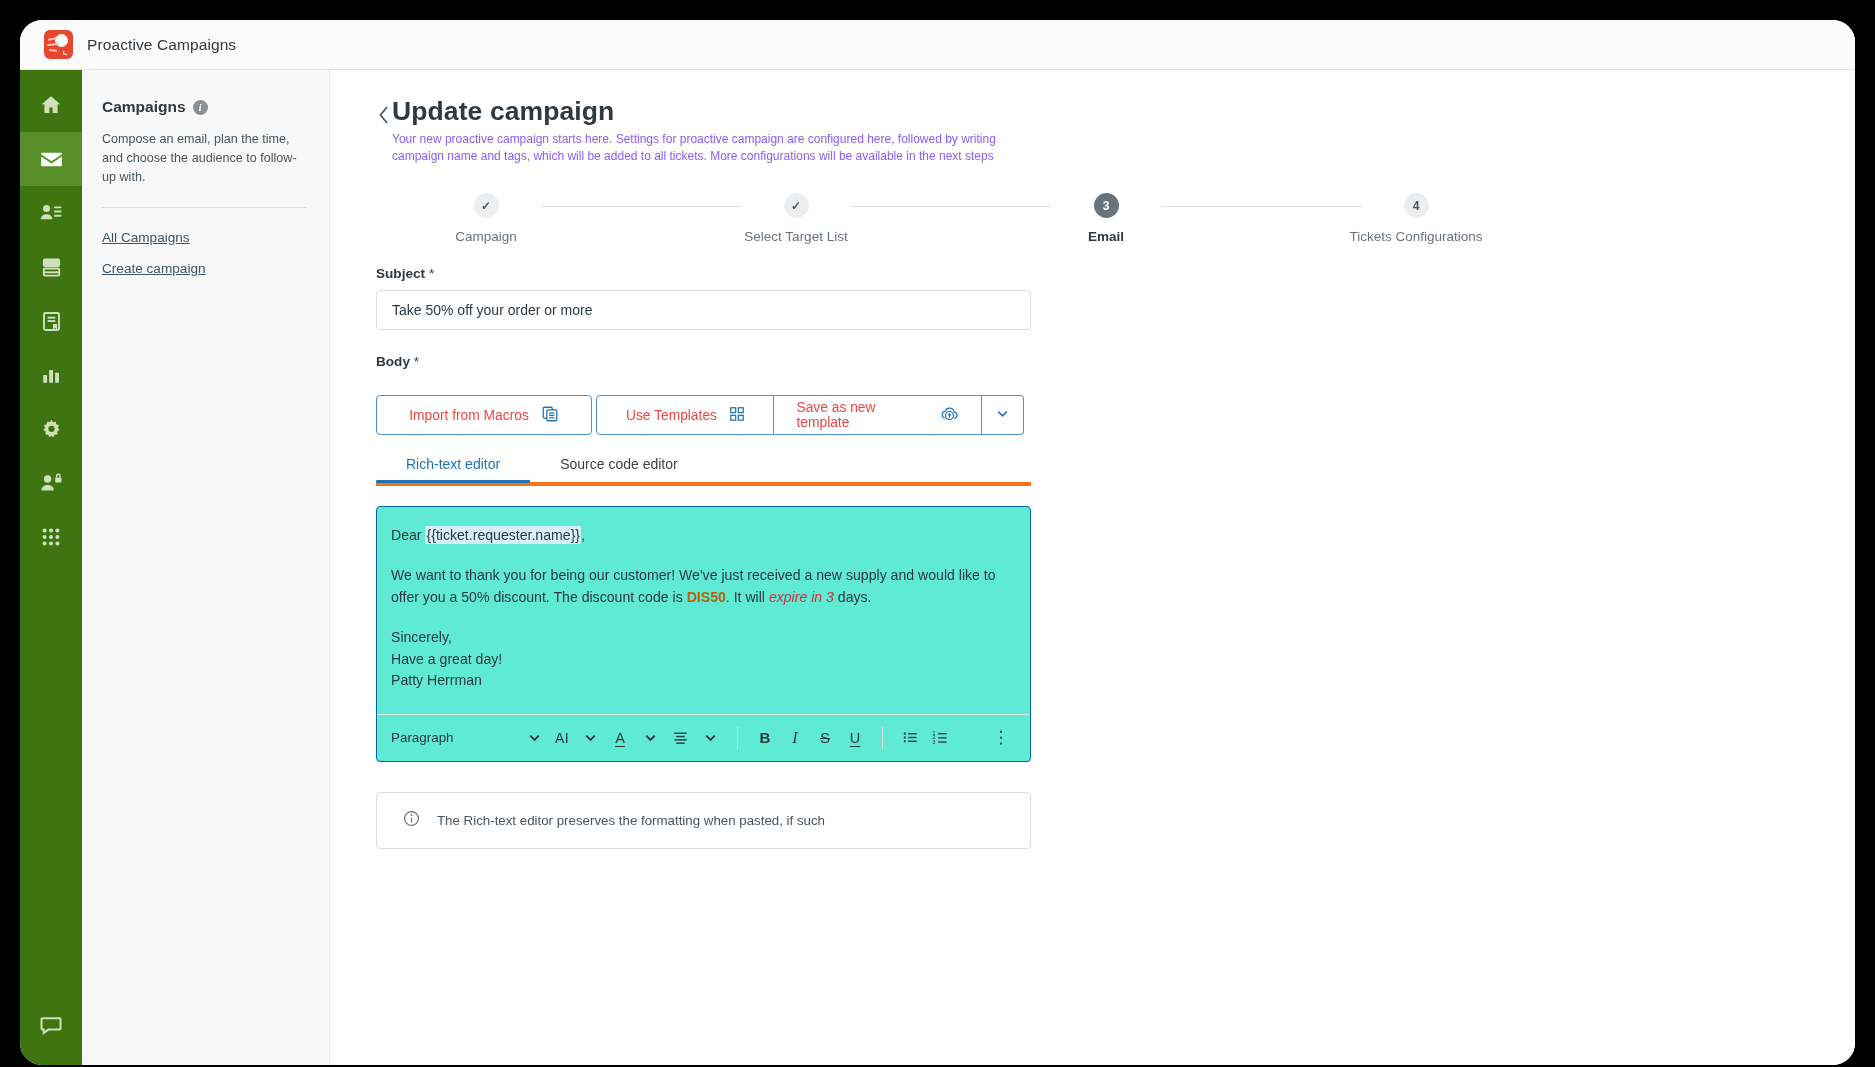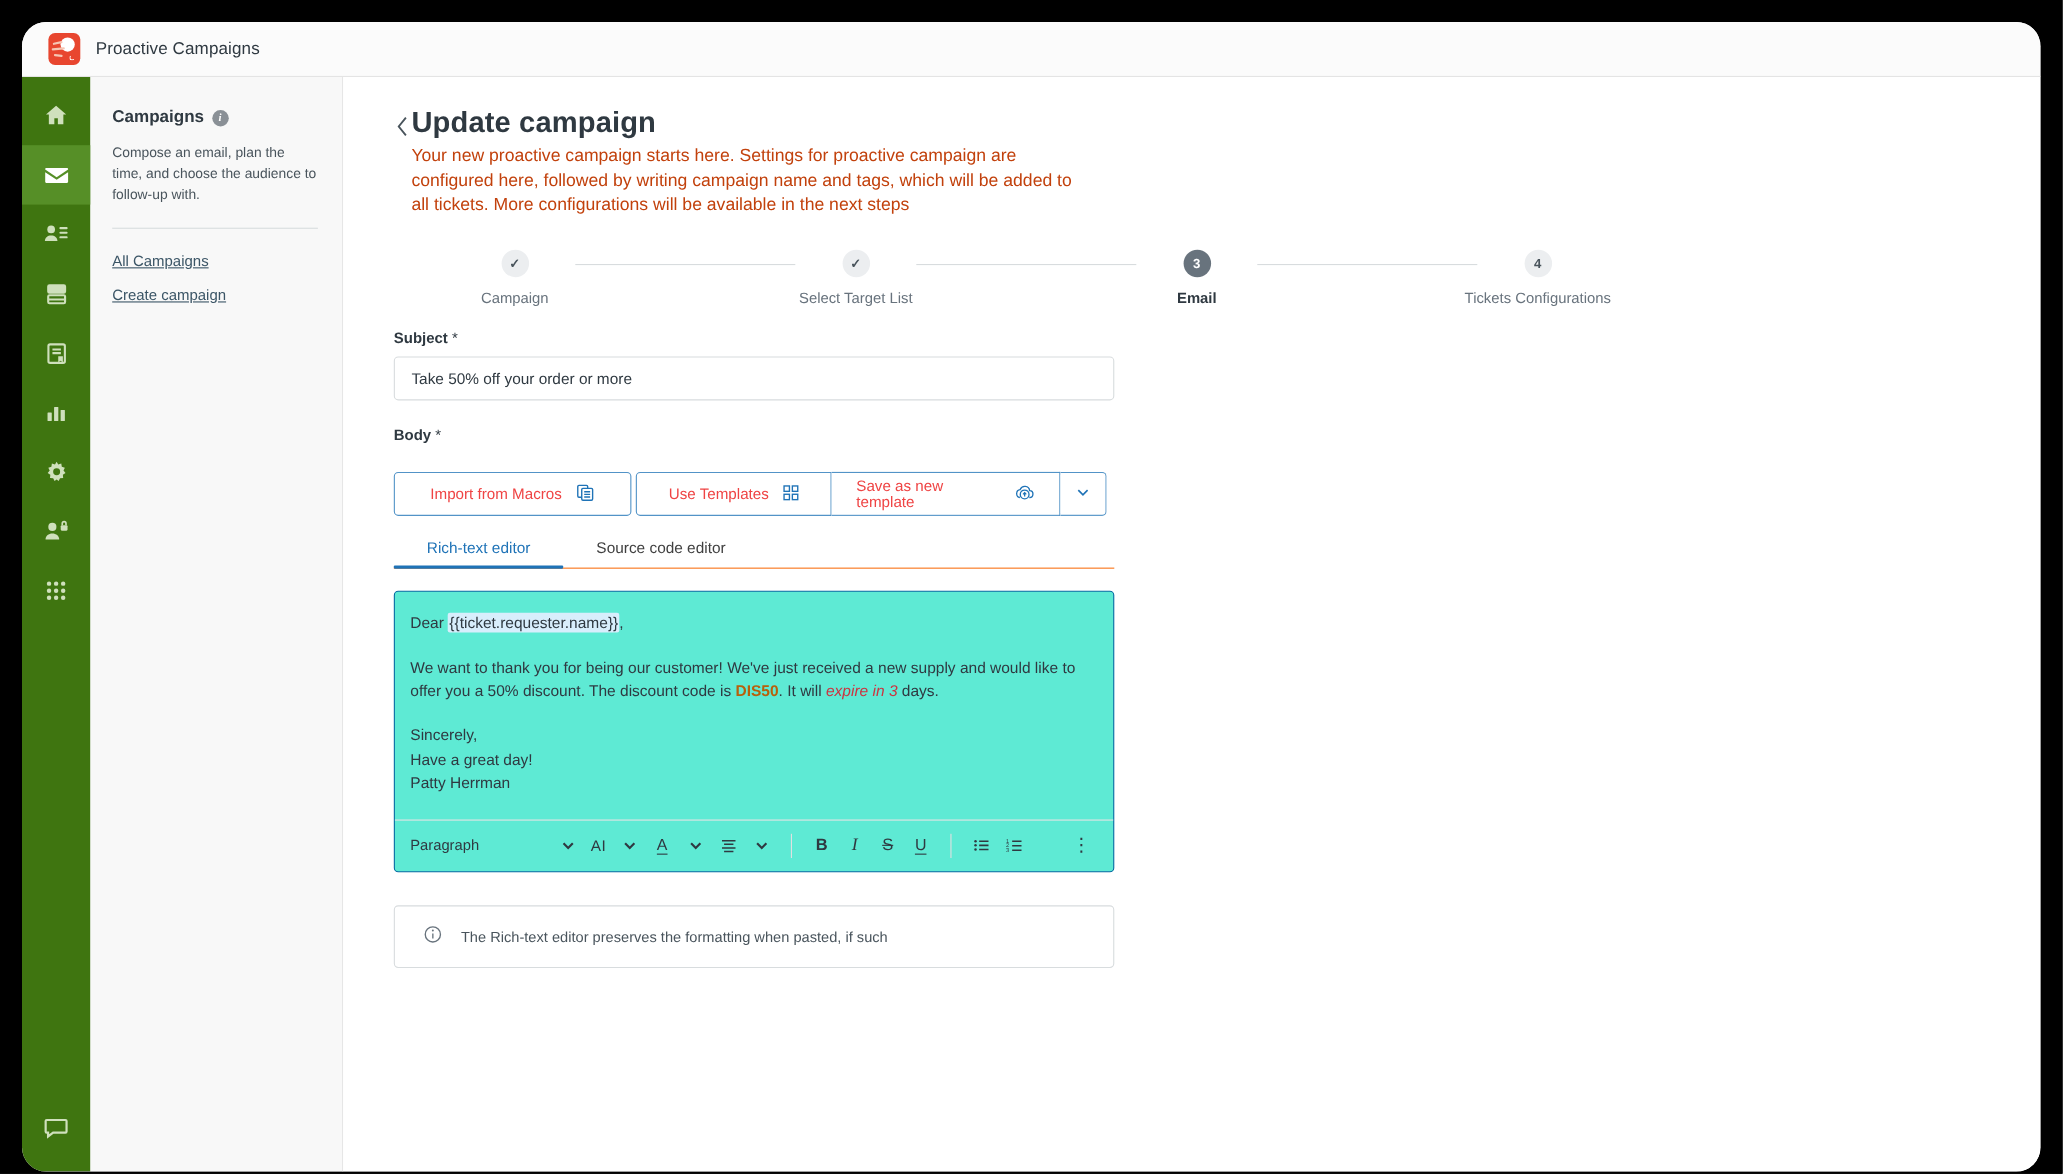--- a/index.html
+++ b/index.html
@@ -86,21 +86,21 @@
     display: flex; align-items: center; justify-content: center;
     cursor: pointer;
   }
   .rail-item.active { background: #568f27; }
   .rail-item svg { display: block; }
   .rail-spacer { flex: 1; }
   .rail-bottom { padding-bottom: 22px; }
 
   
   .sidebar {
-    width: 230px;
+    width: 248px;
     flex: none;
     background: #f8f8f8;
     border-right: 1px solid #e4e4e4;
     padding: 28px 22px 0 20px;
   }
   .side-head {
     display: flex; align-items: center; gap: 7px;
     font-size: 15.5px;
     color: #2f3941;
     font-weight: 600;
@@ -150,23 +150,23 @@
     color: #49545c;
   }
   .page-title {
     font-size: 26.5px;
     font-weight: 600;
     color: #2f3941;
     letter-spacing: .1px;
     margin-bottom: 4px;
   }
   .page-desc {
-    font-size: 16px;
+    font-size: 12px;
     line-height: 1.42;
-    color: #c2410c;
+    color: #8b5cf6;
     max-width: 618px;
   }
 
   
   .stepper {
     margin-top: 28px;
     margin-left: 55px;
     width: 1040px;
     display: flex;
     align-items: flex-start;
@@ -256,21 +256,21 @@
   }
   .btn-caret { width: 42px; padding: 0; }
   .btn-tpl { width: 178px; }
   .btn-save-tpl { width: 208px; }
 
   
   .tabs {
     margin-top: 21px;
     width: 655px;
     display: flex;
-    border-bottom: 1px solid #f97316;
+    border-bottom: 4px solid #f97316;
   }
   .tab {
     padding: 0 30px 10px 30px;
     font-size: 14px;
     color: #404040;
     cursor: pointer;
     position: relative;
   }
   .tab.active { color: #1f73b7; }
   .tab.active::after {

